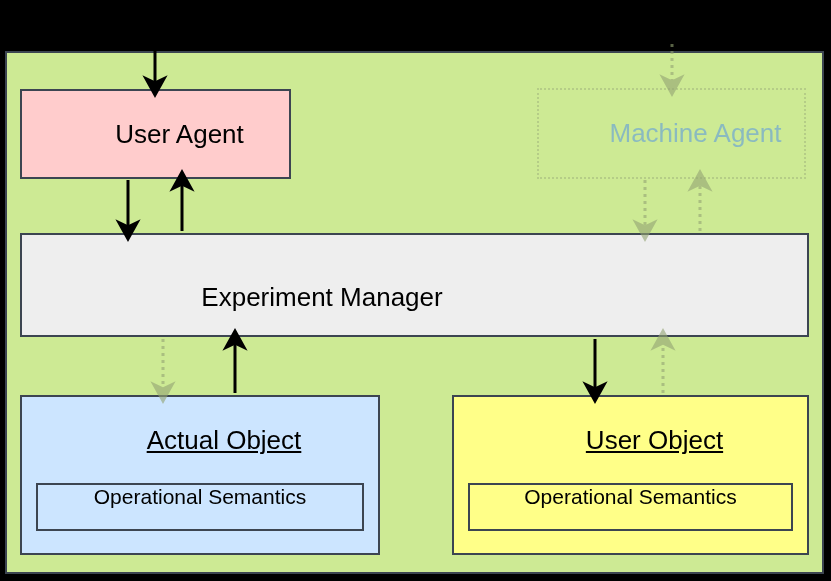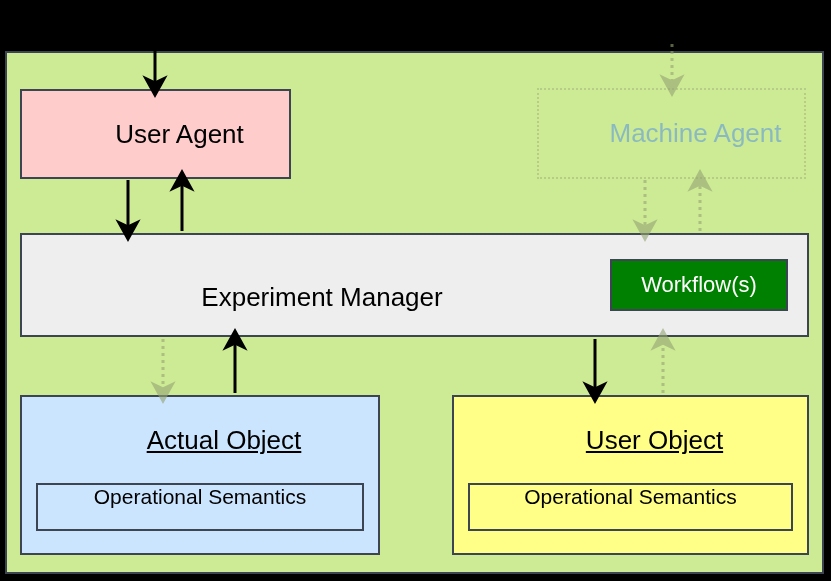--- a/index.html
+++ b/index.html
@@ -172,23 +172,20 @@
     <div class="node-title">User Agent</div>
   </div>
 
   <div class="node" id="machine-agent">
     <div class="node-title">Machine Agent</div>
   </div>
 
   <div class="node" id="experiment-manager">
     <div id="em-text">
       <div>Experiment Manager</div>
-    </div>
-    <div id="workflows-box">
-      <span>Workflow(s)</span>
     </div>
   </div>
 
   <div class="node" id="actual-object">
     <div class="obj-title">Actual Object</div>
     <div class="semantics">
       <span>Operational Semantics</span>
     </div>
   </div>
 

